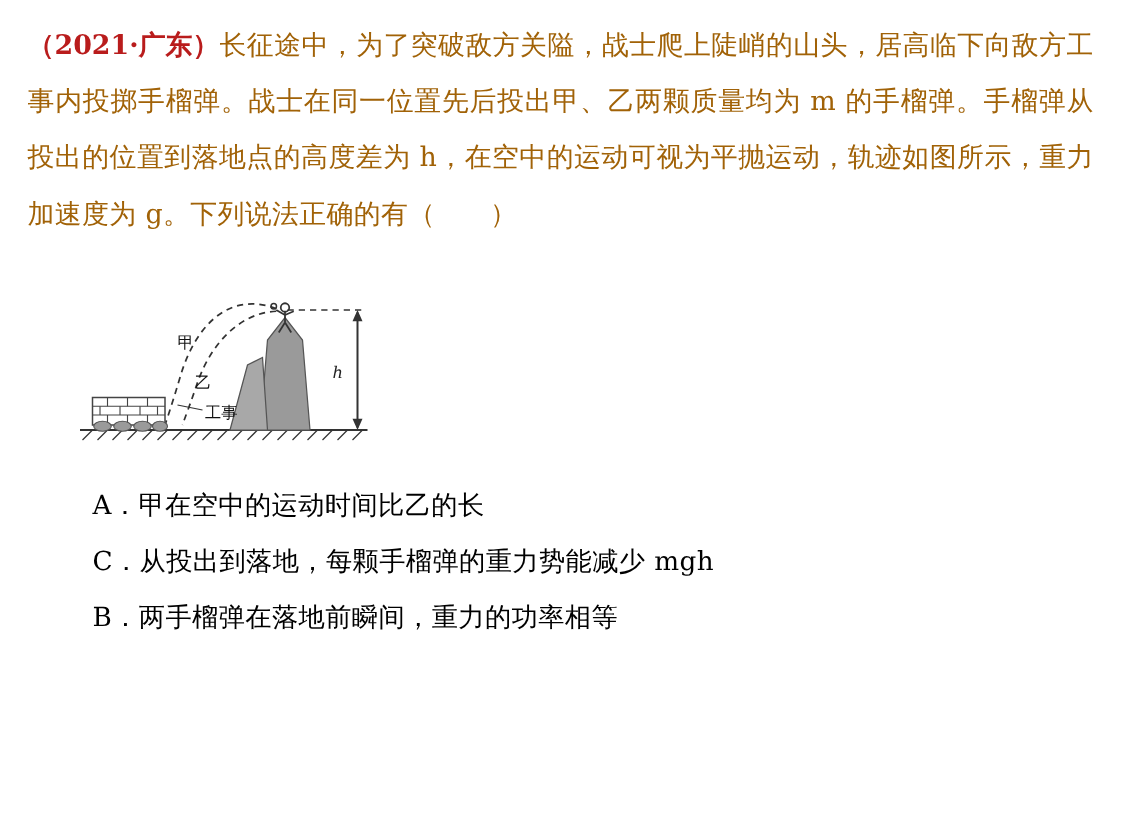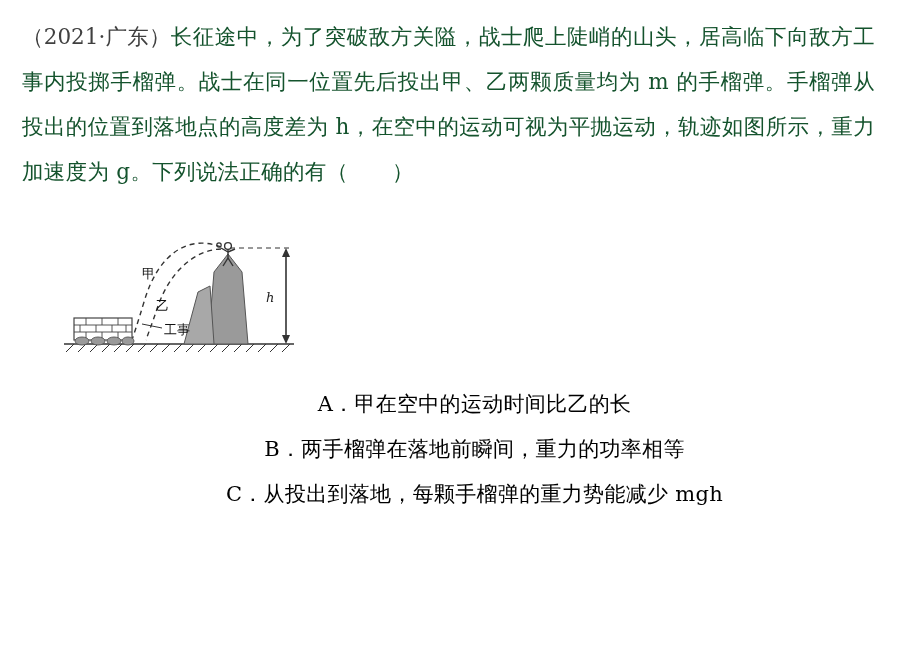--- a/index.html
+++ b/index.html
@@ -23,37 +23,36 @@
     padding: 14px 22px 0 22px;
   }
   .stem {
     font-size: 21.5px;
     line-height: 45px;
     text-align: justify;
     text-justify: inter-ideograph;
     letter-spacing: 0.3px;
   }
   .tag {
-    color: #404040;
-    font-weight: 400;
+    color: #b91c1c;
+    font-weight: 700;
     letter-spacing: 0;
   }
   .stem-body {
-    color: #14532d;
+    color: #a16207;
   }
   .figure-wrap {
     margin-top: 12px;
     margin-left: 36px;
     width: 280px;
     height: 160px;
   }
   .options {
     margin-top: 16px;
     margin-left: 52px;
-    text-align: center;
   }
   .option {
     font-size: 21px;
     line-height: 45px;
     letter-spacing: 0.3px;
     white-space: nowrap;
   }
   .opt-letter {
     font-family: "DejaVu Serif", "Liberation Serif", serif;
   }
@@ -147,20 +146,20 @@
       <text x="98" y="104" font-size="13" fill="#111">乙</text>
       <text x="106" y="128" font-size="13" fill="#111">工事</text>
     </svg>
   </div>
 
   <div class="options">
     <div class="option">
       <span class="opt-letter">A．</span><span>甲在空中的运动时间比乙的长</span>
     </div>
     <div class="option">
-      <span class="opt-letter">B．</span><span>两手榴弹在落地前瞬间，重力的功率相等</span>
+      <span class="opt-letter">C．</span><span>从投出到落地，每颗手榴弹的重力势能减少 mgh</span>
     </div>
     <div class="option">
-      <span class="opt-letter">C．</span><span>从投出到落地，每颗手榴弹的重力势能减少 mgh</span>
+      <span class="opt-letter">B．</span><span>两手榴弹在落地前瞬间，重力的功率相等</span>
     </div>
   </div>
 
 </div>
 
 </body></html>

